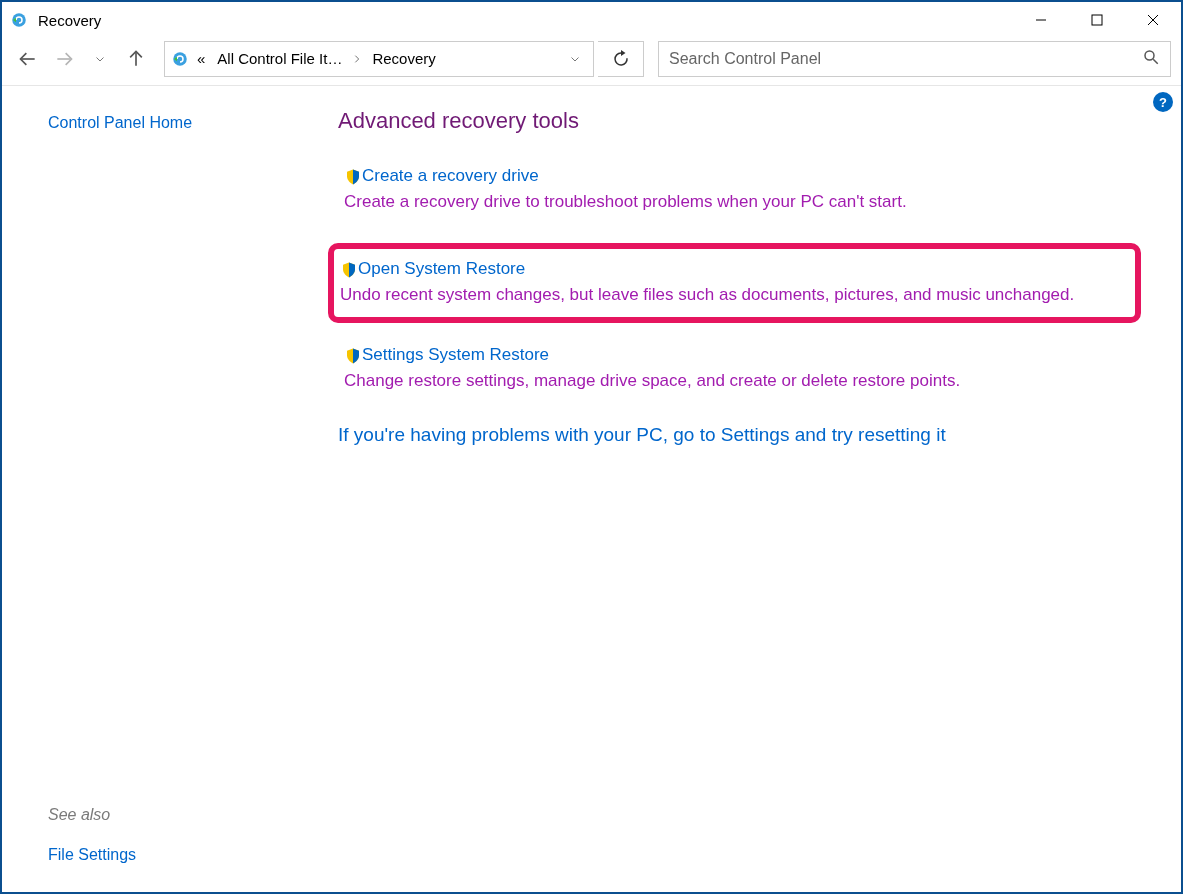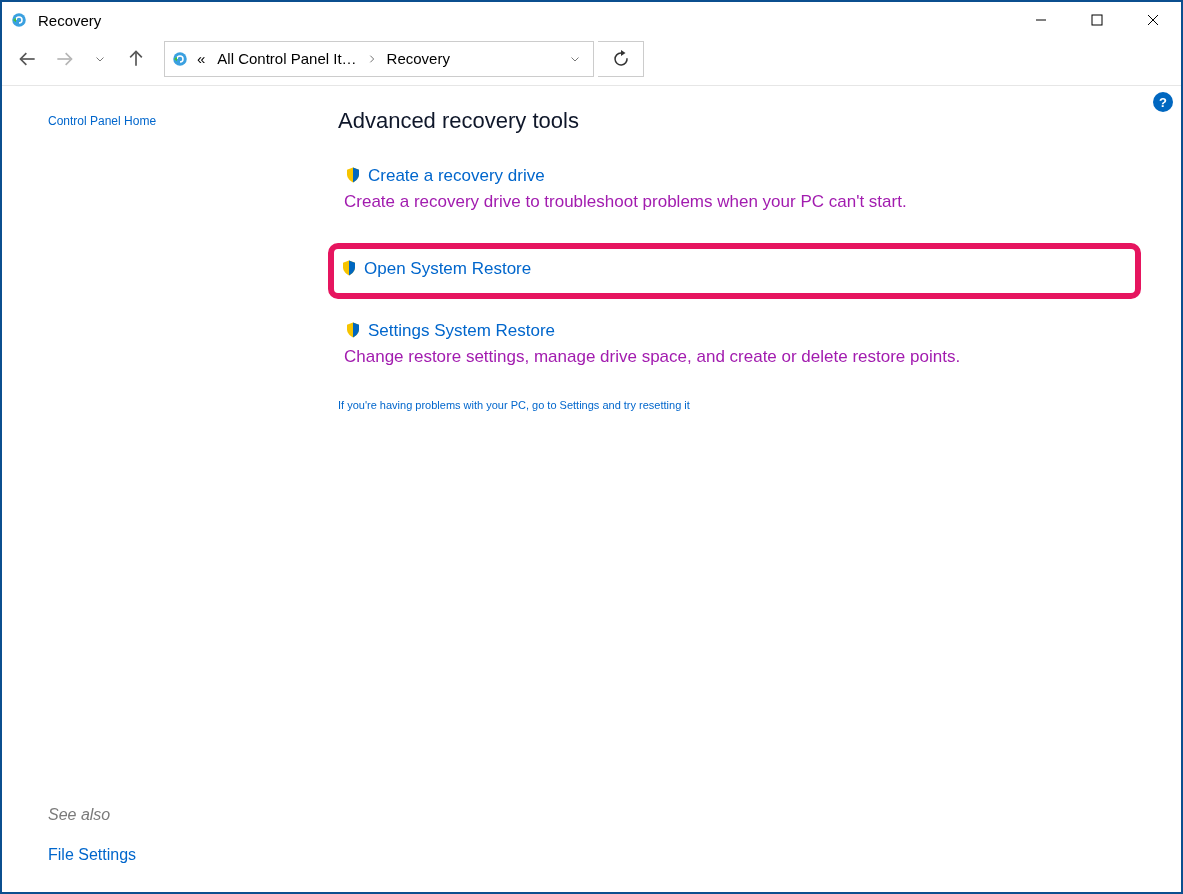--- a/index.html
+++ b/index.html
@@ -78,46 +78,46 @@
     .search-icon { color:#555; }
 
     
     .body { display:flex; height: calc(100% - 36px - 48px); position:relative; }
     .sidebar {
       width: 320px;
       padding: 28px 0 0 46px;
       display:flex;
       flex-direction:column;
     }
-    .sidebar .cp-home { color:#0066cc; font-size:12px; }
+    .sidebar .cp-home { color:#0066cc; font-size:16px; }
     .sidebar .spacer { flex:1; }
     .sidebar .see-also { color:#7a7a7a; font-size:16px; margin-bottom:22px;font-style:italic; }
     .sidebar .fh-link { color:#0066cc; font-size:16px; margin-bottom:28px; }
 
     .main { flex:1; padding: 22px 40px 0 16px; position:relative; }
     .help-badge {
       position:absolute; top:6px; right:8px; width:20px; height:20px;
       background:#0067c0; border-radius:50%; color:#fff;
       display:flex; align-items:center; justify-content:center;
       font-size:13px; font-weight:bold;
     }
-    .main h1 { color:#0f172a; font-size:22px; font-weight:400; margin-bottom:30px; }
+    .main h1 { color:#701a75; font-size:22px; font-weight:400; margin-bottom:30px; }
 
     .tool-item { margin-bottom:26px; padding:2px 6px; }
-    .tool-head { display:flex; align-items:flex-start; gap:6px; margin-bottom:4px;}
+    .tool-head { display:flex; align-items:flex-end; margin-bottom:4px;}
     .tool-link { color:#0066cc; font-size:17px; }
     .tool-desc { color:#a21caf; font-size:17px; line-height:1.45; }
     .highlighted {
       border: 6px solid #e6155f;
       border-radius:10px;
       padding: 10px 18px 10px 6px;
       margin-left:-10px;
       margin-bottom:20px;
     }
-    .reset-link { color:#0066cc; font-size:11px; display:block; margin-top:28px;}
+    .reset-link { color:#0066cc; font-size:19px; display:block; margin-top:28px;}
 
     .shield { width:18px; height:18px; display:inline-block; }
 
     a, .linklike { cursor:pointer; }
   </style>
 </head>
 <body>
 
 <div class="titlebar">
   <span class="icon">
@@ -175,21 +175,21 @@
 
   <div class="address-bar">
     <span class="addr-icon">
       <svg width="18" height="18" viewBox="0 0 24 24">
           <circle cx="12" cy="12" r="9" fill="#3aa0e0"></circle>
           <path d="M8 12 A4 4 0 1 1 12 16" stroke="#fff" stroke-width="2" fill="none"></path>
           <polygon points="8,9 8,15 4,12" fill="#3ec23e"></polygon>
         </svg>
     </span>
     <span class="addr-seg">«</span>
-    <span class="addr-seg">All Control Panel It…</span>
+    <span class="addr-seg">All Control File It…</span>
     <span class="addr-chev">
       <svg width="10" height="10" viewBox="0 0 24 24" stroke="#555" stroke-width="2" fill="none">
           <polyline points="8,4 16,12 8,20"></polyline>
         </svg>
     </span>
     <span class="addr-seg">Recovery</span>
     <span class="addr-spacer"></span>
     <span class="addr-dd chev-small">
       <svg width="12" height="12" viewBox="0 0 24 24">
           <polyline points="5,9 12,16 19,9"></polyline>
@@ -197,20 +197,29 @@
     </span>
   </div>
 
   <div class="refresh-box">
     <svg width="18" height="18" viewBox="0 0 24 24" stroke="#333" stroke-width="2" fill="none">
         <path d="M20 11 A8 8 0 1 1 12 4"></path>
         <polyline points="12,0 12,8 18,4" fill="#333" stroke="none"></polyline>
       </svg>
   </div>
 
+  <div class="search-box">
+    <input class="search-input" placeholder="Search Control Panel" style="">
+    <span class="search-icon">
+      <svg width="18" height="18" viewBox="0 0 24 24" stroke="#555" stroke-width="2" fill="none">
+          <circle cx="10" cy="10" r="6"></circle>
+          <line x1="15" y1="15" x2="21" y2="21"></line>
+        </svg>
+    </span>
+  </div>
 </div>
 
 <div class="body">
   <div class="sidebar">
     <span class="cp-home linklike">Control Panel Home</span>
     <div class="spacer"></div>
     <span class="see-also">See also</span>
     <span class="fh-link linklike">File Settings</span>
   </div>
 
@@ -235,20 +244,21 @@
     <div class="tool-item highlighted">
       <div class="tool-head">
         <span class="shield">
           <svg viewBox="0 0 24 24" width="18" height="18">
               <path d="M12 2 L20 5 V11 C20 16 16 20 12 22 C8 20 4 16 4 11 V5 Z" fill="#f6c400"></path>
               <path d="M12 2 L20 5 V11 C20 16 16 20 12 22 V2 Z" fill="#0067c0"></path>
             </svg>
         </span>
         <span class="tool-link linklike">Open System Restore</span>
       </div>
+      <div class="tool-desc">Undo recent system changes, but leave files such as documents, pictures, and music unchanged.</div>
     </div>
 
     <div class="tool-item">
       <div class="tool-head">
         <span class="shield">
           <svg viewBox="0 0 24 24" width="18" height="18">
               <path d="M12 2 L20 5 V11 C20 16 16 20 12 22 C8 20 4 16 4 11 V5 Z" fill="#f6c400"></path>
               <path d="M12 2 L20 5 V11 C20 16 16 20 12 22 V2 Z" fill="#0067c0"></path>
             </svg>
         </span>

